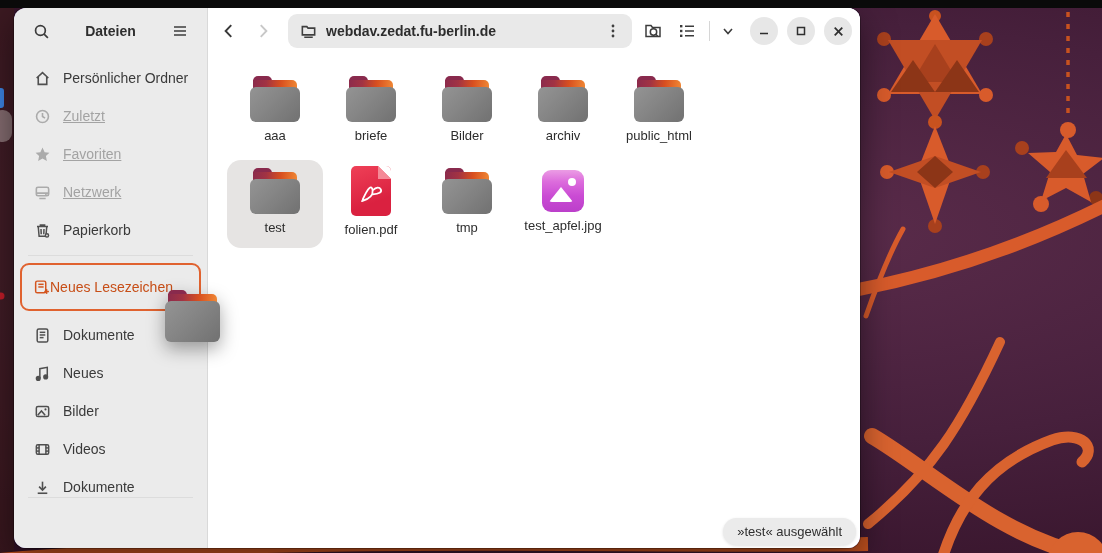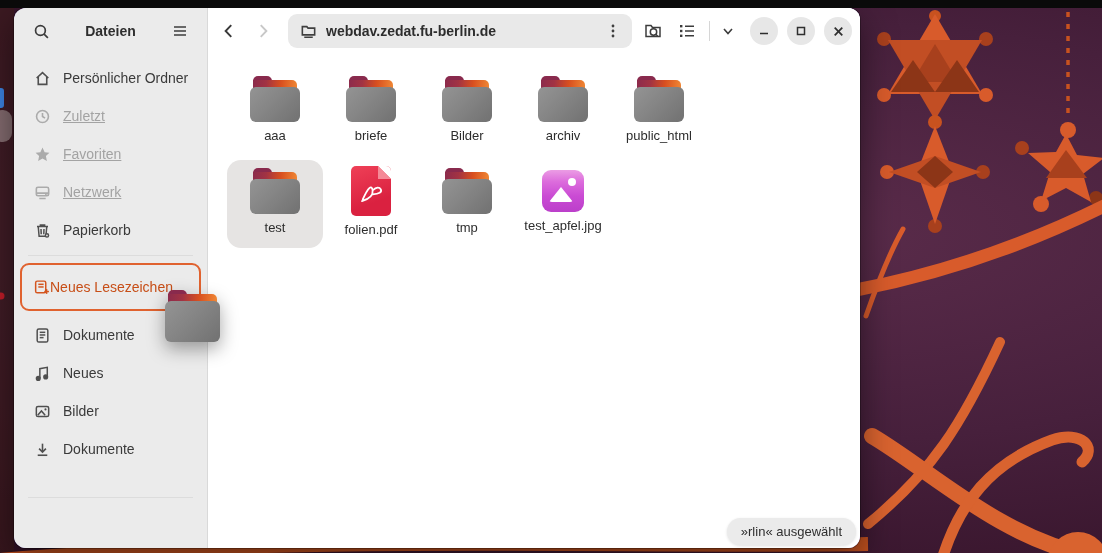--- a/index.html
+++ b/index.html
@@ -272,20 +272,34 @@
           <svg class="ic-svg" width="17" height="17" viewBox="0 0 16 16" fill="none" stroke="currentColor" stroke-width="1.4">
               <rect x="2.2" y="3.2" width="11.6" height="9.6" rx="1.6"></rect>
               <circle cx="10.8" cy="6" r="1" fill="currentColor" stroke="none"></circle>
               <path d="M3.5 11.5 L7 7.5 L10.5 11.5" fill="none"></path>
             </svg>
         </span>
         <span>Bilder</span>
       </li>
       <li class="sb-row">
         <span class="ic">
+          <svg class="ic-svg" width="17" height="17" viewBox="0 0 16 16" fill="none" stroke="currentColor" stroke-width="1.4">
+              <rect x="2.2" y="3.6" width="11.6" height="8.8" rx="1.4"></rect>
+              <line x1="4.8" y1="3.6" x2="4.8" y2="12.4"></line>
+              <line x1="11.2" y1="3.6" x2="11.2" y2="12.4"></line>
+              <line x1="2.2" y1="6.5" x2="4.8" y2="6.5"></line>
+              <line x1="2.2" y1="9.5" x2="4.8" y2="9.5"></line>
+              <line x1="11.2" y1="6.5" x2="13.8" y2="6.5"></line>
+              <line x1="11.2" y1="9.5" x2="13.8" y2="9.5"></line>
+            </svg>
+        </span>
+        <span>Videos</span>
+      </li>
+      <li class="sb-row">
+        <span class="ic">
           <svg class="ic-svg" width="17" height="17" viewBox="0 0 16 16" fill="none" stroke="currentColor" stroke-width="1.5">
               <line x1="8" y1="2.5" x2="8" y2="10"></line>
               <path d="M4.8 7.2 L8 10.5 L11.2 7.2"></path>
               <line x1="3.5" y1="13.4" x2="12.5" y2="13.4"></line>
             </svg>
         </span>
         <span>Dokumente</span>
       </li>
     </ul>
 
@@ -439,21 +453,21 @@
         <div class="fcell">
           <div class="img-icon">
               <i class="img-dot"></i>
               <i class="img-mtn"></i>
             </div>
           <div class="fname">test_apfel.jpg</div>
         </div>
       </div>
     </div>
 
-    <div class="statuspill">»rlin« ausgewählt</div>
+    <div class="statuspill">»test« ausgewählt</div>
   </div>
 
   <div class="ghost">
     <div class="folder-icon">
         <i class="f-tab"></i>
         <i class="f-back"></i>
         <i class="f-front"></i>
       </div>
   </div>
 </div>

